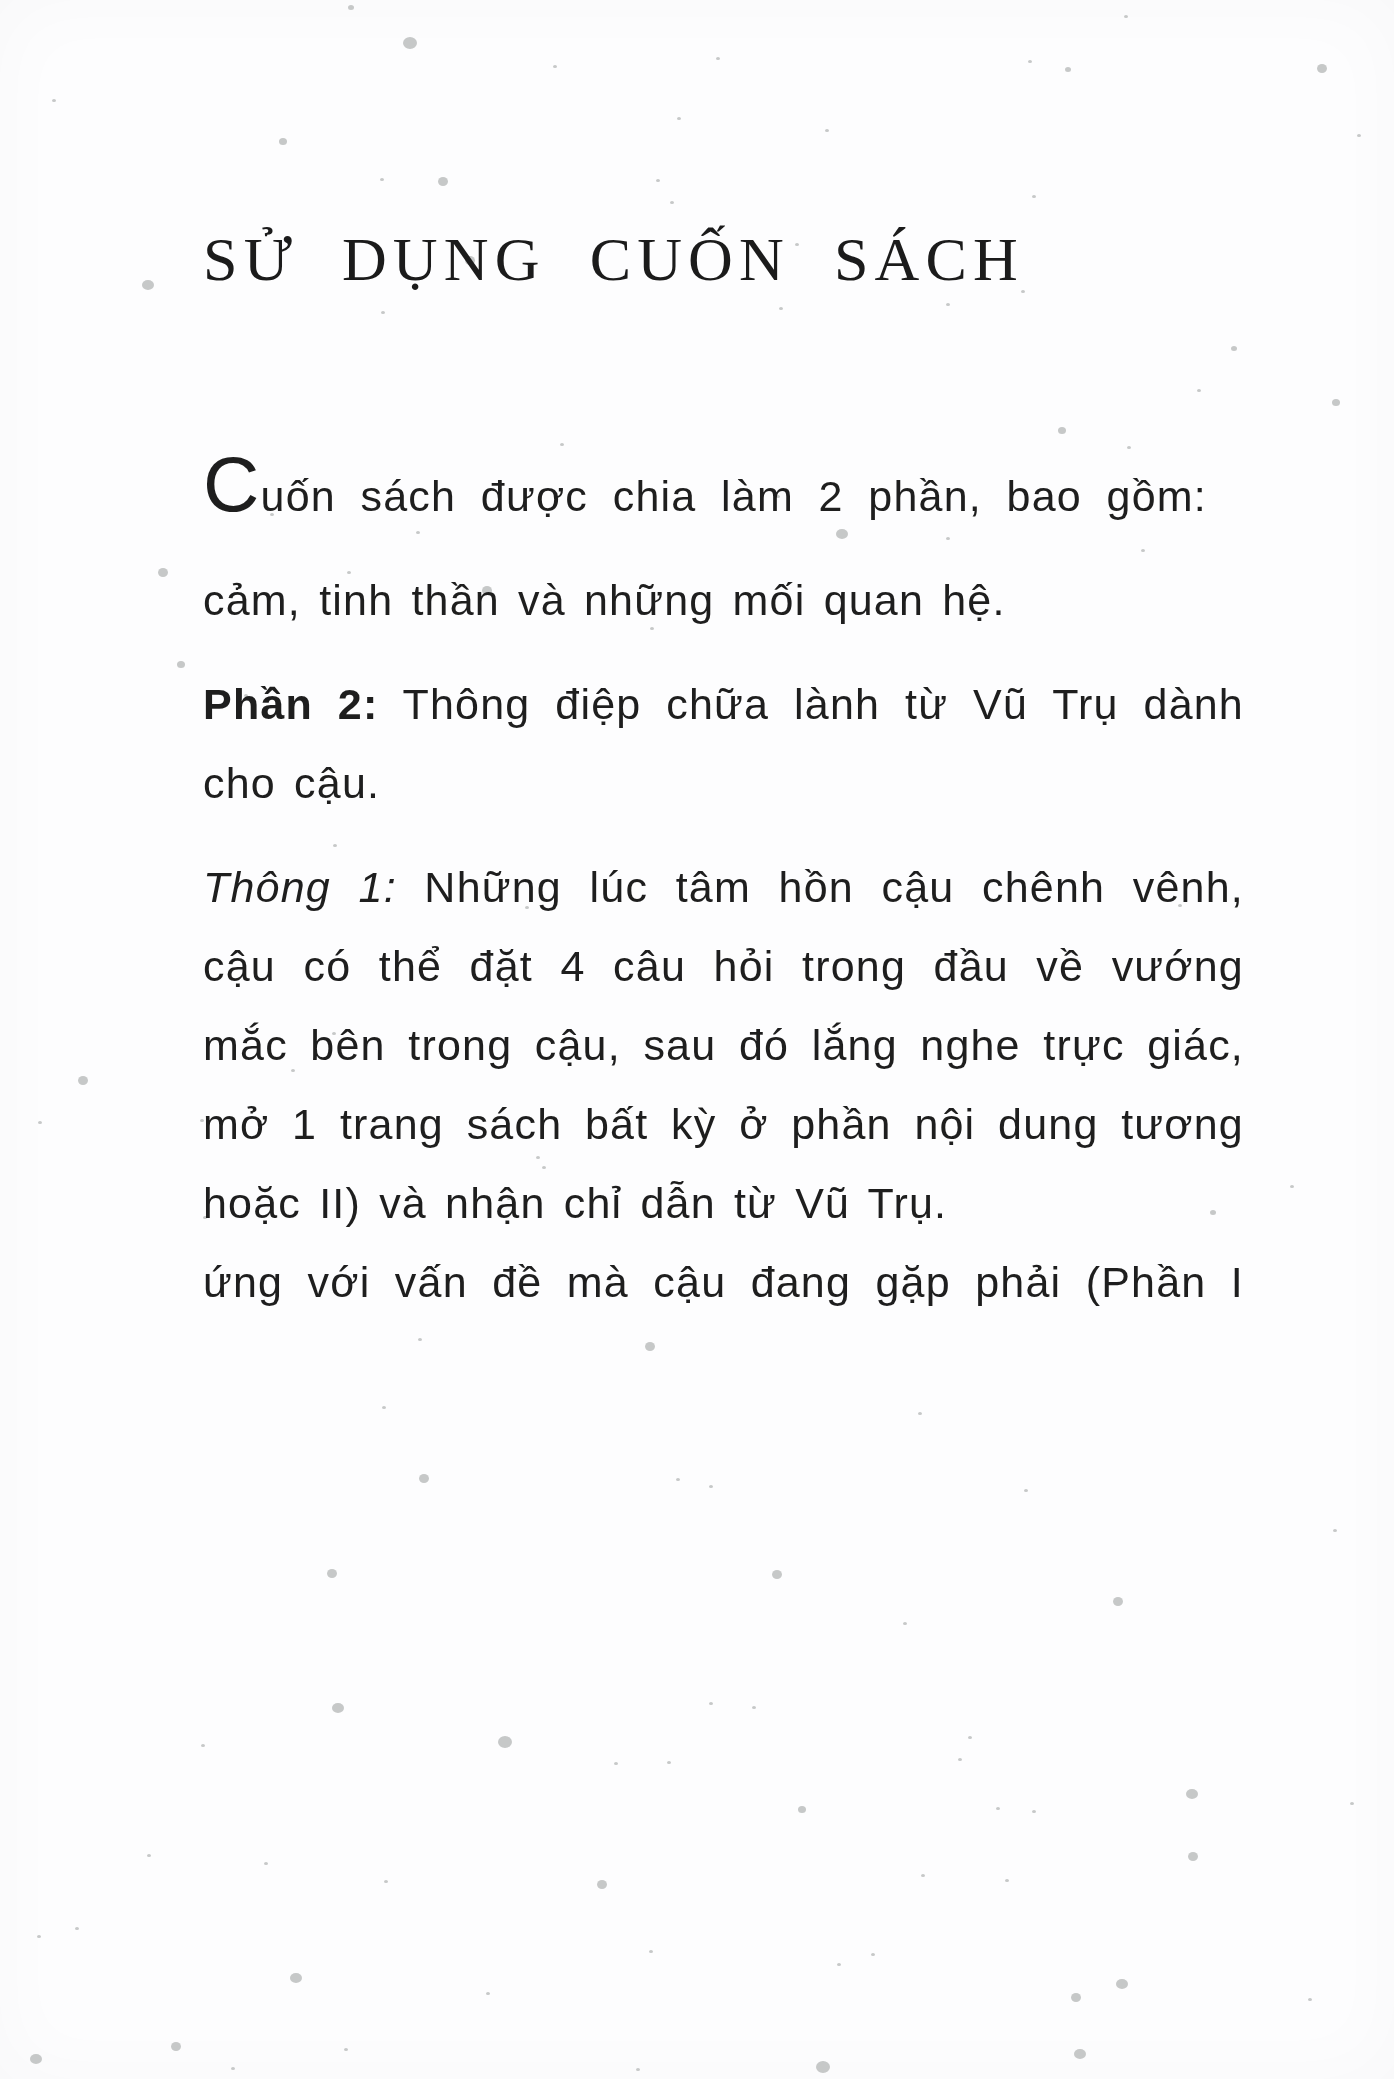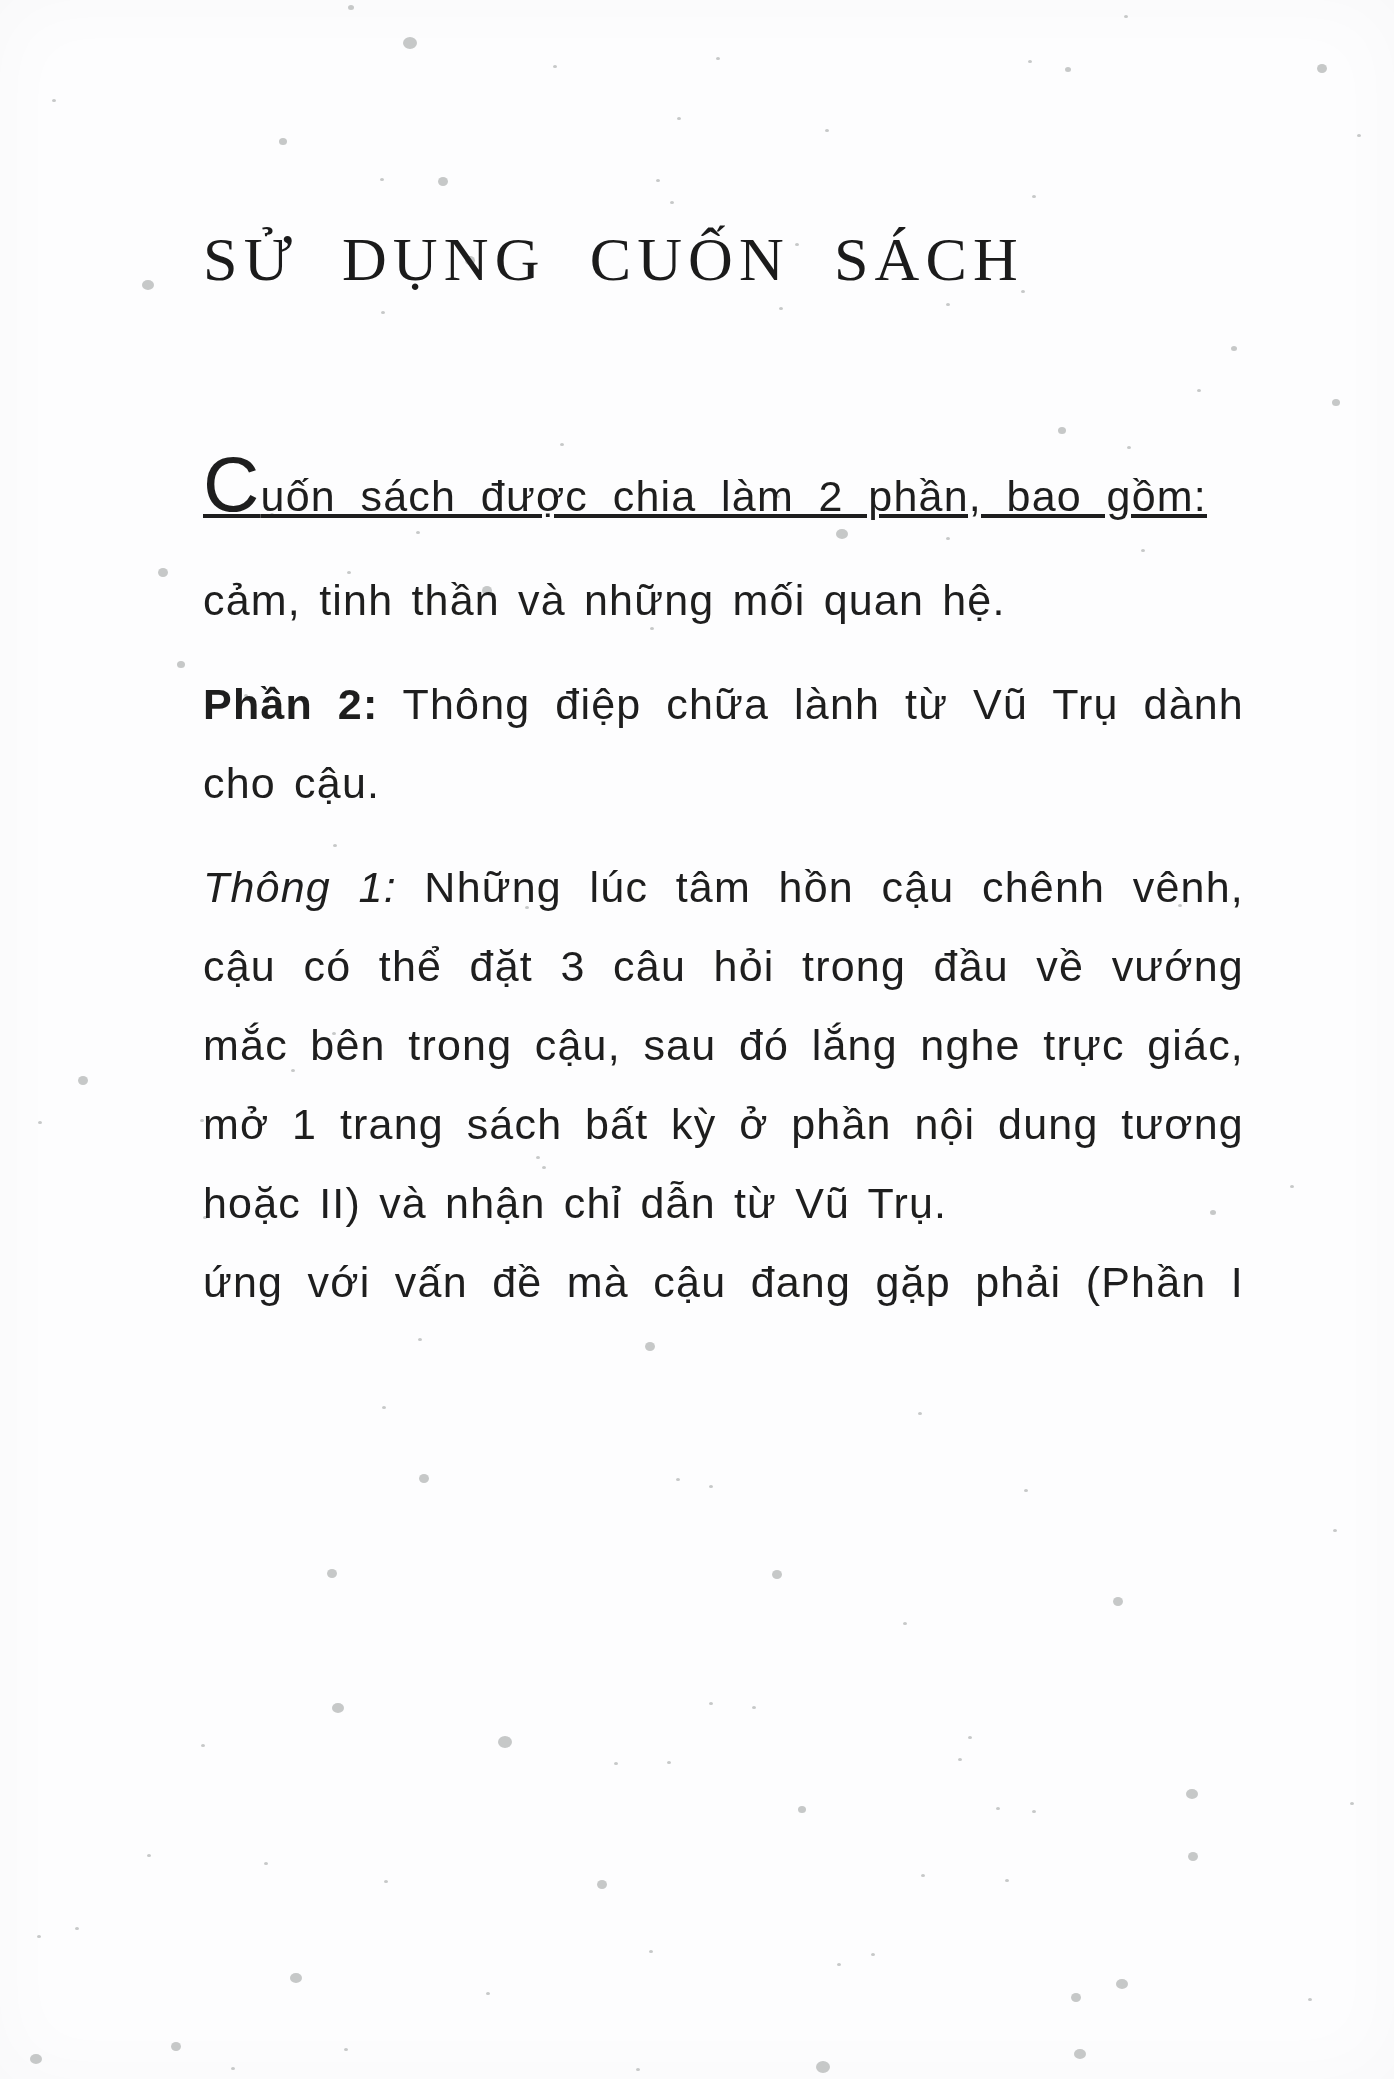--- a/index.html
+++ b/index.html
@@ -52,21 +52,20 @@
     font-size:43px;
     line-height:79px;
     letter-spacing:1.2px;
     word-spacing:5px;
   }
   .intro{
     margin:148px 0 10px 0;
     width:1004px;
     text-align:justify;
     text-align-last:justify;
-    text-decoration:underline;
   }
   .dropcap{
     font-size:78px;
     line-height:0;
   }
   .para{
     margin:25px 0 0 0;
   }
   .line{
     text-align:justify;
@@ -208,21 +207,21 @@
     </div>
 
     <div class="body-text para">
       <div class="line"><span class="lead-bold">Phần 2:</span><span> Thông điệp chữa lành từ Vũ Trụ dành</span></div>
       <div class="line last">cho cậu.</div>
     </div>
 
 
     <div class="body-text para">
       <div class="line"><span class="lead-italic">Thông 1:</span><span> Những lúc tâm hồn cậu chênh vênh,</span></div>
-      <div class="line">cậu có thể đặt 3 câu hỏi trong đầu về vướng</div>
+      <div class="line">cậu có thể đặt 4 câu hỏi trong đầu về vướng</div>
       <div class="line">mắc bên trong cậu, sau đó lắng nghe trực giác,</div>
       <div class="line">mở 1 trang sách bất kỳ ở phần nội dung tương</div>
       <div class="line last">hoặc II) và  nhận chỉ dẫn từ Vũ Trụ.</div>
       <div class="line">ứng với vấn đề mà cậu đang gặp phải (Phần I</div>
     </div>
 
   </div>
 </div>
 
 </body></html>

